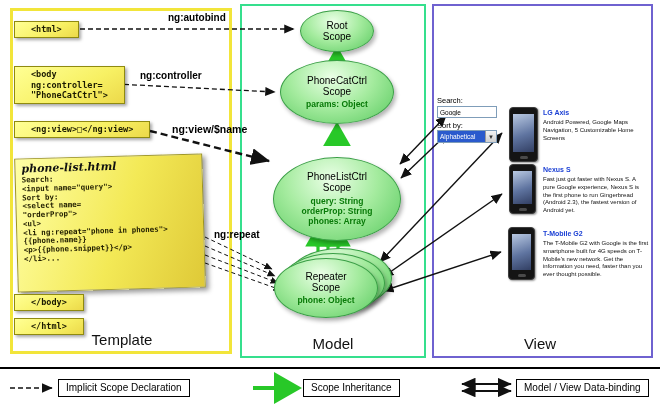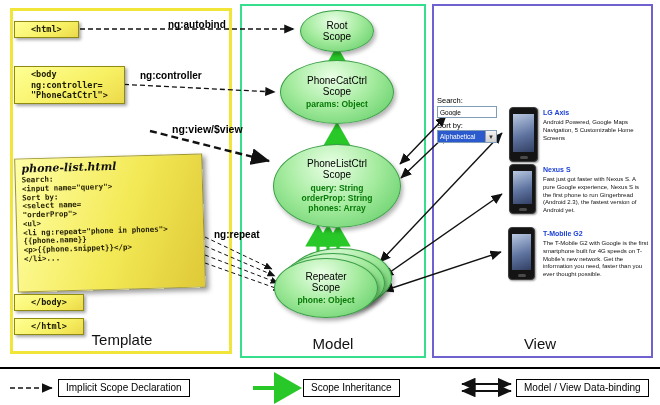--- a/index.html
+++ b/index.html
@@ -125,55 +125,56 @@
     <line x1="10" y1="388" x2="52" y2="388" stroke="#111" stroke-width="1.4" stroke-dasharray="5 3" marker-end="url(#mb)"></line>
     <line x1="253" y1="388" x2="296" y2="388" stroke="#28c828" stroke-width="4" marker-end="url(#mg)"></line>
     <line x1="462" y1="384" x2="511" y2="384" stroke="#111" stroke-width="1.8" marker-start="url(#mb)" marker-end="url(#mb)"></line>
     <line x1="462" y1="391" x2="511" y2="391" stroke="#111" stroke-width="1.8" marker-start="url(#mb)" marker-end="url(#mb)"></line>
   </svg>
 
   <div class="ybox pre" style="left:14px; top:21px;">&lt;html&gt;</div>
   <div class="ybox pre" style="left:14px; top:66px;">&lt;body
 ng:controller=
 "PhoneCatCtrl"&gt;</div>
+  <div class="ybox pre" style="left:14px; top:121px;">&lt;ng:view&gt;□&lt;/ng:view&gt;</div>
 
   <div class="sticky">
     <div class="sticky-title">phone-list.html</div>
     <div class="sticky-code pre">Search:
 &lt;input name="query"&gt;
 Sort by:
 &lt;select name=
 "orderProp"&gt;
 &lt;ul&gt;
 &lt;li ng:repeat="phone in phones"&gt;
 {{phone.name}}
 &lt;p&gt;{{phone.snippet}}&lt;/p&gt;
 &lt;/li&gt;...</div>
   </div>
 
   <div class="ybox pre" style="left:14px; top:294px;">&lt;/body&gt;</div>
   <div class="ybox pre" style="left:14px; top:318px;text-align:right;">&lt;/html&gt;</div>
 
-  <div class="arrow-label" style="left:168px; top:19px;">ng:autobind</div>
+  <div class="arrow-label" style="left:168px; top:12px;">ng:autobind</div>
   <div class="arrow-label" style="left:140px; top:70px;">ng:controller</div>
-  <div class="arrow-label" style="left:172px; top:123px; font-size:10.5px;">ng:view/$view</div>
+  <div class="arrow-label" style="left:172px; top:123px; font-size:10.5px;">ng:view/$name</div>
   <div class="arrow-label" style="left:214px; top:229px;">ng:repeat</div>
 
   <div class="scope" style="left:300px; top:10px; width:74px; height:42px;">
     <div class="scope-name pre">Root
 Scope</div>
   </div>
 
   <div class="scope" style="left:280px; top:60px; width:114px; height:64px;">
     <div class="scope-name pre">PhoneCatCtrl
 Scope</div>
     <div class="scope-props pre">params: Object</div>
   </div>
 
-  <div class="scope" style="left:273px; top:144px; width:128px; height:84px;">
+  <div class="scope" style="left:273px; top:157px; width:128px; height:84px;">
     <div class="scope-name pre">PhoneListCtrl
 Scope</div>
     <div class="scope-props pre">query: String
 orderProp: String
 phones: Array</div>
   </div>
 
   <div class="scope" style="left:288px; top:248px; width:104px; height:60px;"></div>
   <div class="scope" style="left:281px; top:253px; width:104px; height:60px;"></div>
   <div class="scope" style="left:274px; top:258px; width:104px; height:60px;">

